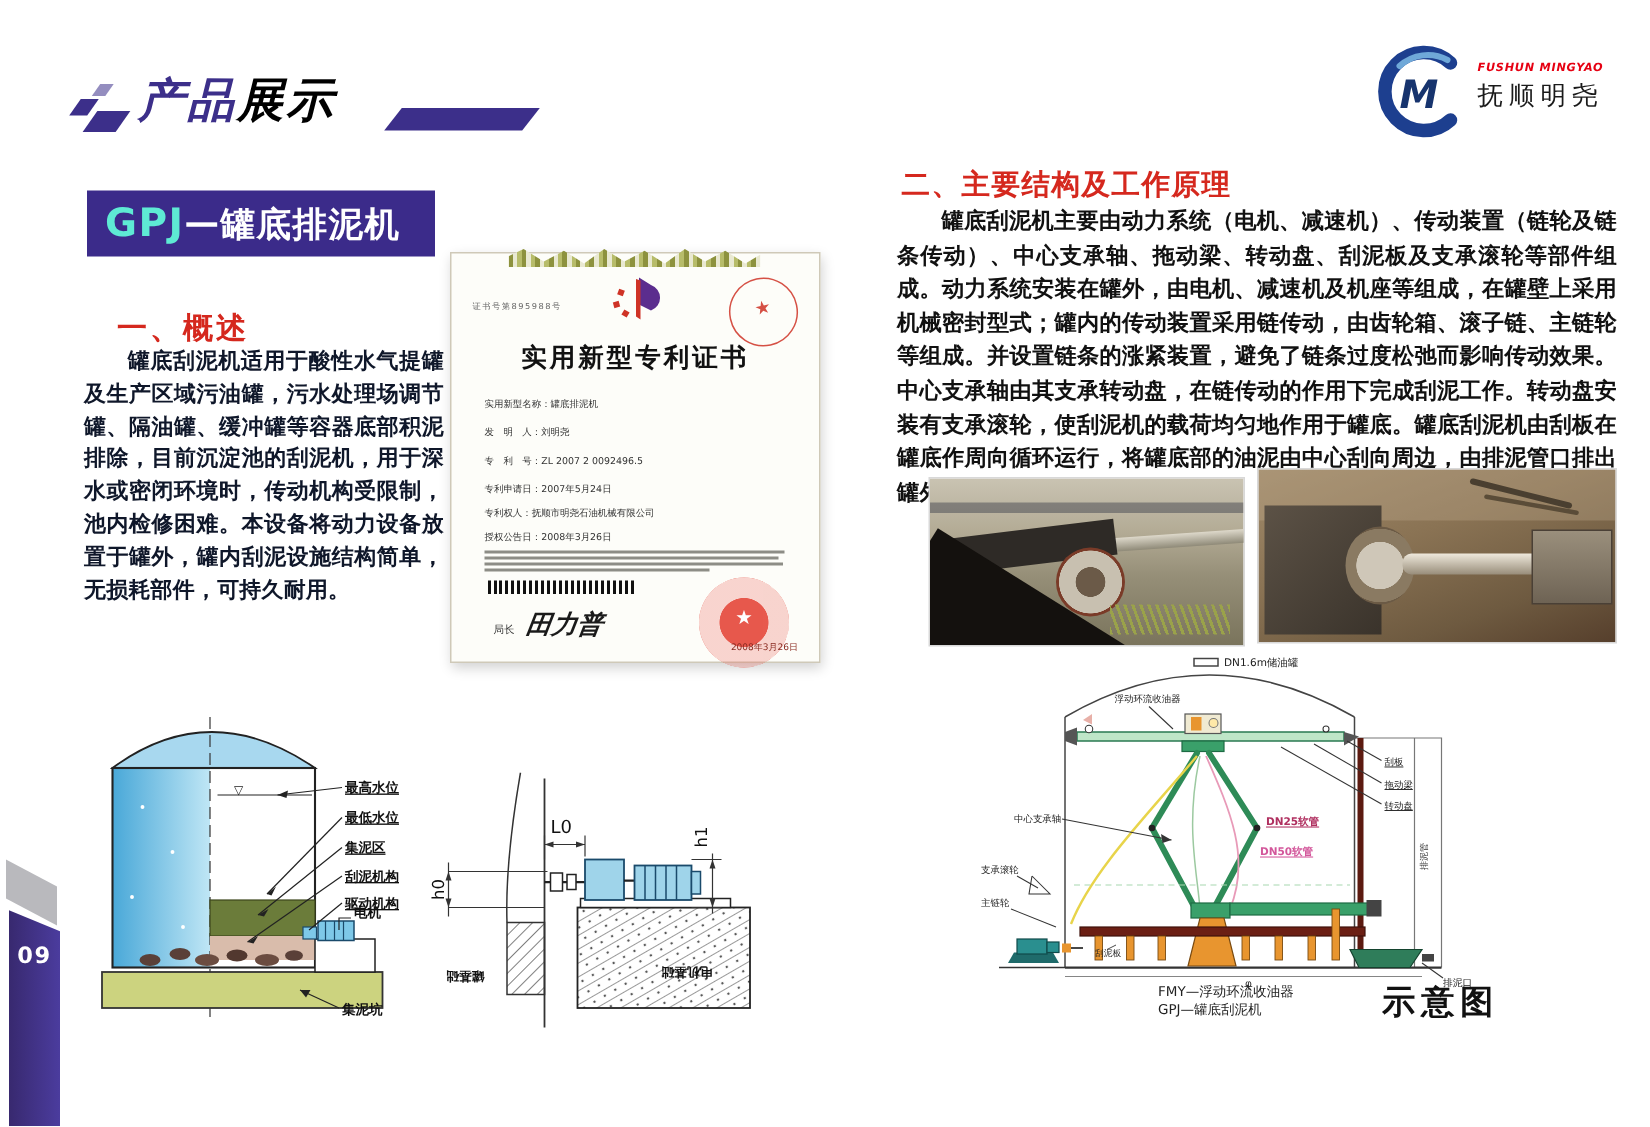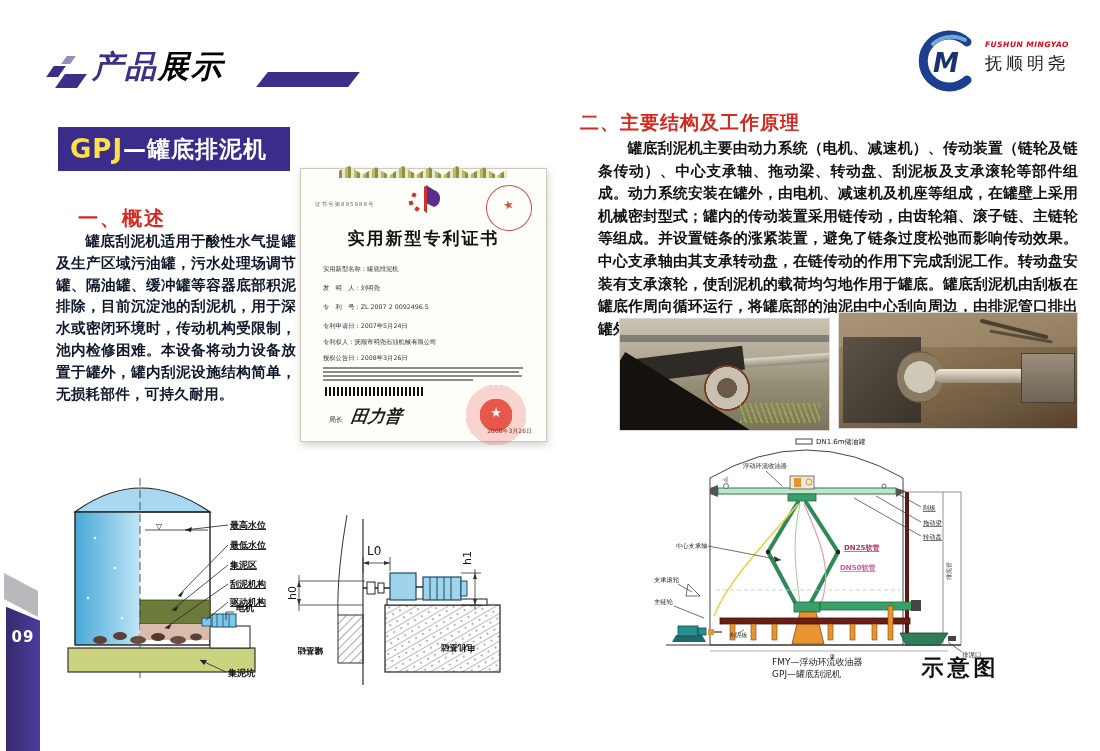--- a/index.html
+++ b/index.html
@@ -13,26 +13,26 @@
   .banner-text .p1{color:#3c2f8a;}
   .banner-text .p2{color:#000000;}
   .banner-bar{position:absolute;left:212px;top:28px;width:92px;height:15px;background:#3c2f8a;transform:skewX(-38deg);}
   
   .logo{left:915px;top:30px;width:165px;height:62px;}
   .logo-texts{position:absolute;left:70px;top:10px;}
   .logo-en{color:#e60012;font-size:7.5px;font-style:italic;font-weight:bold;letter-spacing:.5px;white-space:nowrap;}
   .logo-zh{color:#1a1a1a;font-size:17px;font-weight:normal;letter-spacing:4px;margin-top:3px;white-space:nowrap;}
   
   .product-banner{left:58px;top:127px;width:232px;height:44px;background:#3b2b8a;display:flex;align-items:center;padding-left:12px;box-sizing:border-box;}
-  .product-banner .code{color:#fde047;font-size:26px;font-weight:900;letter-spacing:1px;}
+  .product-banner .code{color:#5eead4;font-size:26px;font-weight:900;letter-spacing:1px;}
   .product-banner .dash,.product-banner .name{color:#fff;font-size:23px;font-weight:900;letter-spacing:1px;}
   .sec-heading{color:#d5281e;font-weight:900;}
   .overview-heading{left:78px;top:205px;font-size:20px;letter-spacing:2px;}
   .overview-body{left:56px;top:230px;width:240px;font-size:14.6px;font-weight:bold;line-height:21.8px;text-align:justify;text-indent:2em;color:#0f172a;letter-spacing:.2px;}
-  .structure-heading{left:580px;top:110px;font-size:19px;letter-spacing:1px;}
+  .structure-heading{left:601px;top:110px;font-size:19px;letter-spacing:1px;}
   .structure-body{left:598px;top:137px;width:480px;font-size:14.8px;font-weight:bold;line-height:22.6px;text-align:justify;text-indent:2em;color:#111;letter-spacing:.2px;}
   
   .certificate{left:300px;top:168px;width:245px;height:272px;background:#fdfdf9;border:1px solid #cfc9b8;box-shadow:1px 3px 8px rgba(0,0,0,.18);}
   .cert-ornament{position:absolute;left:38px;top:-3px;width:168px;height:12px;background:repeating-linear-gradient(90deg,#8d923e 0 3px,#e9e9d2 3px 6px,#b7bc6a 6px 9px);clip-path:polygon(0 40%,6% 0,14% 70%,22% 10%,30% 80%,38% 0,46% 70%,54% 10%,62% 80%,70% 0,78% 70%,86% 10%,94% 80%,100% 30%,100% 100%,0 100%);}
   .cert-no{position:absolute;left:14px;top:32px;font-size:5.5px;color:#666;letter-spacing:1px;}
   .cert-title{position:absolute;left:0;top:58px;width:100%;text-align:center;font-family:"DejaVu Serif","Liberation Serif",serif;font-size:17px;font-weight:bold;letter-spacing:2px;color:#111;}
   .cert-line{position:absolute;left:22px;font-size:6.3px;color:#333;white-space:nowrap;}
   .cert-seal-top{position:absolute;right:14px;top:16px;width:44px;height:44px;border:1.6px solid #cf3326;border-radius:50%;opacity:.85;transform:rotate(-12deg);}
   .cert-seal-top .star{position:absolute;left:0;top:12px;width:100%;text-align:center;color:#cf3326;font-size:12px;}
   .cert-seal-bottom{position:absolute;right:20px;top:216px;width:60px;height:60px;border-radius:50%;background:radial-gradient(circle,#e5473a 0 38%,rgba(229,71,58,.25) 39% 70%,rgba(229,71,58,.9) 71% 78%,transparent 79%);opacity:.9;}

